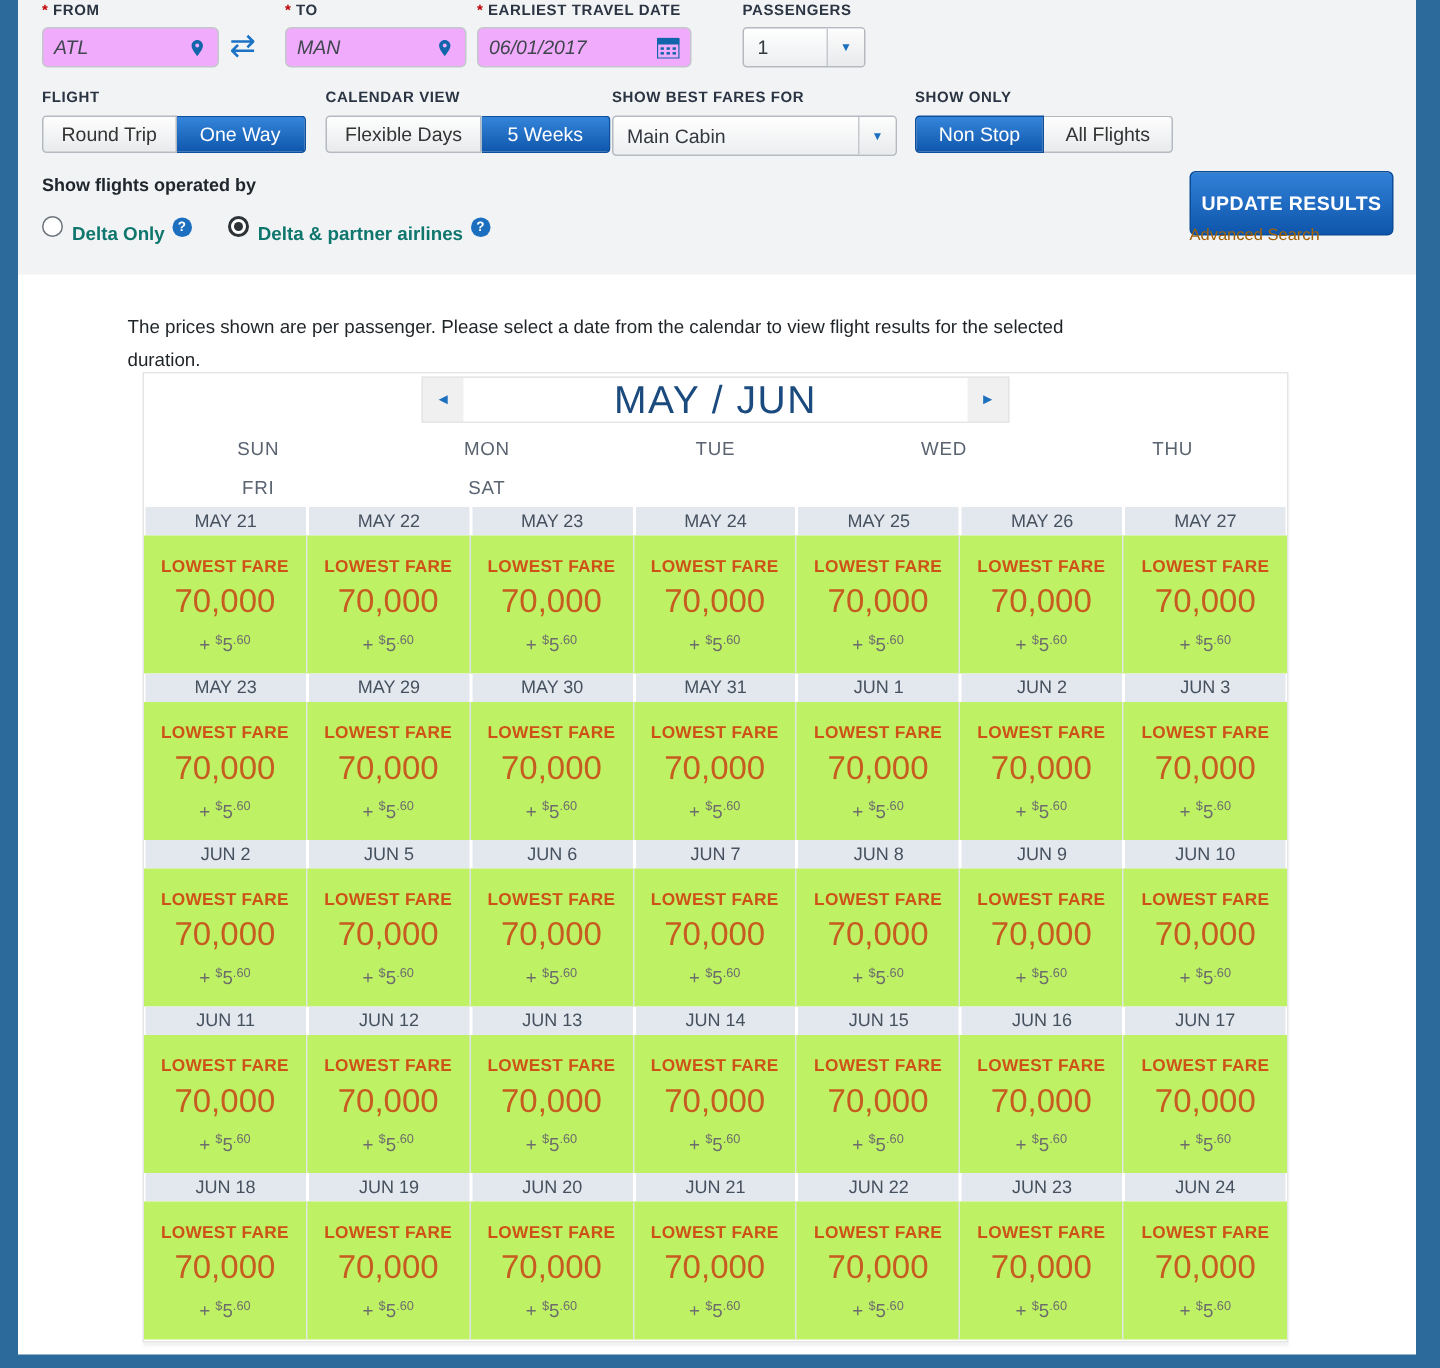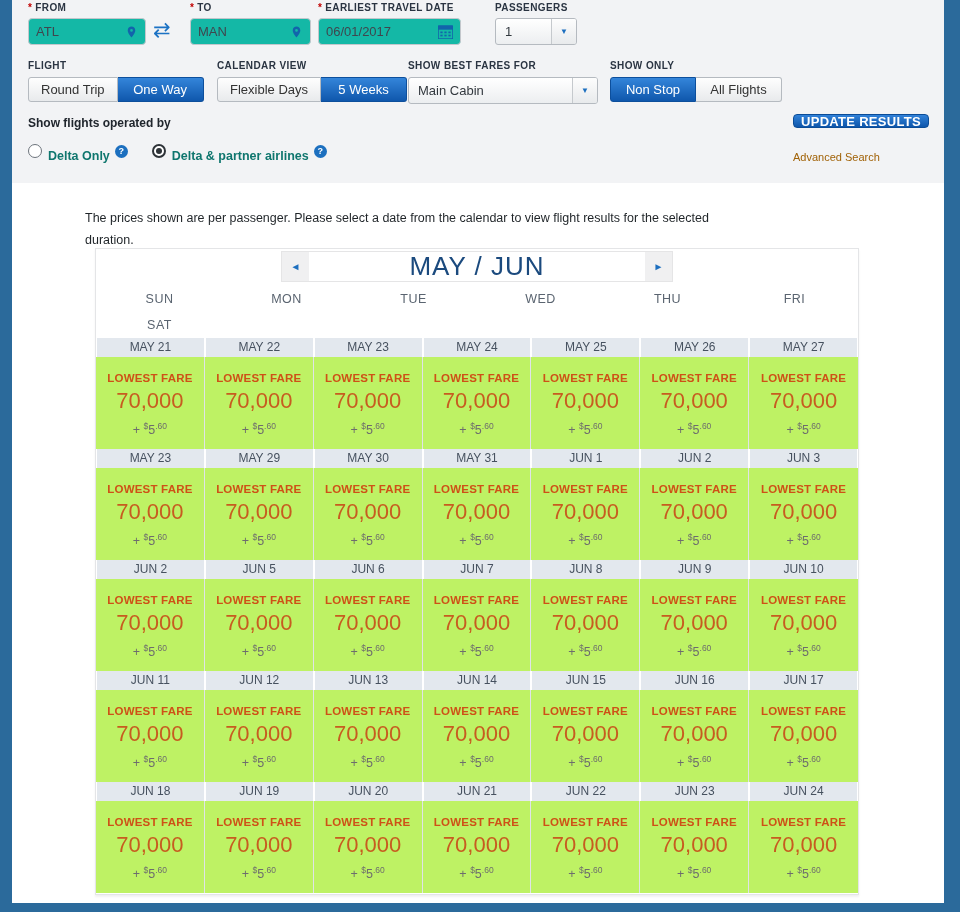--- a/index.html
+++ b/index.html
@@ -10,22 +10,22 @@
   
   .strip-left  { position:absolute; left:0; top:0; width:12px;  height:912px; background:#2b6a9b; }
   .strip-right { position:absolute; left:944px; top:0; width:16px; height:912px; background:#2b6a9b; }
   .bottom-bar  { position:absolute; left:0; top:903px; width:960px; height:9px; background:#2b6a9b; }
 
   
   .form-section { position:absolute; left:12px; top:0; width:932px; height:183px; background:#f2f3f5; }
   .fblock { position:absolute; }
   .flabel { font-size:10px; font-weight:bold; color:#2a3442; letter-spacing:.4px; text-transform:uppercase; white-space:nowrap; }
   .req { color:#c00000; margin-right:3px; }
-  .inputbox { margin-top:5px; height:27px; background:#14b8a6; border:1px solid #c3c7cc; border-radius:4px;
-              display:flex; align-items:center; padding:0 7px; }
+  .inputbox { margin-top:5px; height:27px; background:#f0abfc; border:1px solid #c3c7cc; border-radius:4px;
+              display:flex; align-items:center; padding:0 7px;font-style:italic; }
   .inputbox .ival { flex:1; font-size:13px; color:#3f464e; }
   .selbox { margin-top:5px; height:27px; border:1px solid #b5bac0; border-radius:3px;
             background:linear-gradient(#ffffff,#eceef0); display:flex; align-items:stretch; overflow:hidden; }
   .selbox .ival { flex:1; font-size:13px; color:#33393f; display:flex; align-items:center; padding:0 9px; }
   .selbox .arr { width:25px; border-left:1px solid #c5c9cd; display:flex; align-items:center; justify-content:center;
                  background:linear-gradient(#fdfdfd,#e8eaec); color:#1c6fbf; font-size:8px; }
   .swap { position:absolute; left:141px; top:18px; color:#1c72c4; font-size:21px; cursor:pointer; }
 
   .tgroup { display:flex; margin-top:6px; }
   .tbtn { min-width:86px; height:25px; display:flex; align-items:center; justify-content:center;
@@ -41,39 +41,39 @@
   .radios { display:flex; margin-top:9px; align-items:center; }
   .radio-item { display:flex; align-items:center; margin-right:24px; cursor:pointer; }
   .rcirc { width:14px; height:14px; border-radius:50%; border:1px solid #6d747c; background:#fff;
            display:flex; align-items:center; justify-content:center; }
   .rcirc.sel { border:2px solid #2e3338; }
   .rcirc.sel::after { content:""; width:6px; height:6px; border-radius:50%; background:#2e3338; }
   .rtext { font-size:12.5px; font-weight:bold; color:#0f766e; margin:10px 5px 0 6px; white-space:nowrap; }
   .helpicon { width:13px; height:13px; border-radius:50%; background:#1c6fbf; color:#fff; font-size:9px;
               font-weight:bold; display:flex; align-items:center; justify-content:center; cursor:pointer; }
 
-  .update-btn { position:absolute; left:781px; top:114px; width:136px; height:14px; border-radius:4px;
+  .update-btn { position:absolute; left:781px; top:114px; width:136px; height:43px; border-radius:4px;
                 background:linear-gradient(#3181d8,#0e56ab); border:1px solid #0b4c97; color:#fff;
                 font-size:13px; font-weight:bold; letter-spacing:.3px; display:flex; align-items:center;
                 justify-content:center; cursor:pointer; }
   .adv-link { position:absolute; left:781px; top:151px; font-size:11px; color:#a16207; cursor:pointer; }
 
   
   .intro { position:absolute; left:85px; top:207px; width:630px; font-size:12.5px; color:#1f2428; line-height:22px; }
 
   
   .calendar { position:absolute; left:95px; top:248px; width:764px; background:#fff;
               border:1px solid #e4e5e7; box-shadow:0 2px 2px rgba(0,0,0,.06); padding-bottom:1px; }
   .cal-head { height:37px; display:flex; align-items:flex-start; justify-content:center; padding-top:2px; }
   .cal-nav { display:flex; height:31px; background:#f0f0f1; border:1px solid #e5e5e6; }
   .nav-btn { width:27px; display:flex; align-items:center; justify-content:center; color:#1d6fbf;
              font-size:10px; cursor:pointer; }
   .cal-title { width:336px; background:#ffffff; color:#1b4a7e; font-size:26px; letter-spacing:1px;
                display:flex; align-items:center; justify-content:center; }
-  .day-row { height:52px; display:grid; grid-template-columns:repeat(6,1fr); align-items:center; }
+  .day-row { height:52px; display:grid; grid-template-columns:repeat(5,1fr); align-items:center; }
   .day-name { text-align:center; font-size:12.5px; color:#5a6470; letter-spacing:.5px; }
   .date-row { display:grid; grid-template-columns:repeat(7,1fr); height:19px; }
   .date-cell { margin:0 1px; background:#e3e8ee; font-size:12px; color:#46515f; text-align:center;
                line-height:19px; white-space:nowrap; }
   .fare-row { display:grid; grid-template-columns:repeat(7,1fr); height:92px; }
   .fare-cell { border-right:1px solid #e0e3e7; display:flex; flex-direction:column; align-items:center;
                padding-top:15px; cursor:pointer; background:#bef264; }
   .fare-cell:last-child { border-right:none; }
   .fare-label { font-size:11.5px; font-weight:bold; color:#ce5117; letter-spacing:.2px; }
   .fare-miles { font-size:22px; color:#c75c20; margin-top:4px; }

